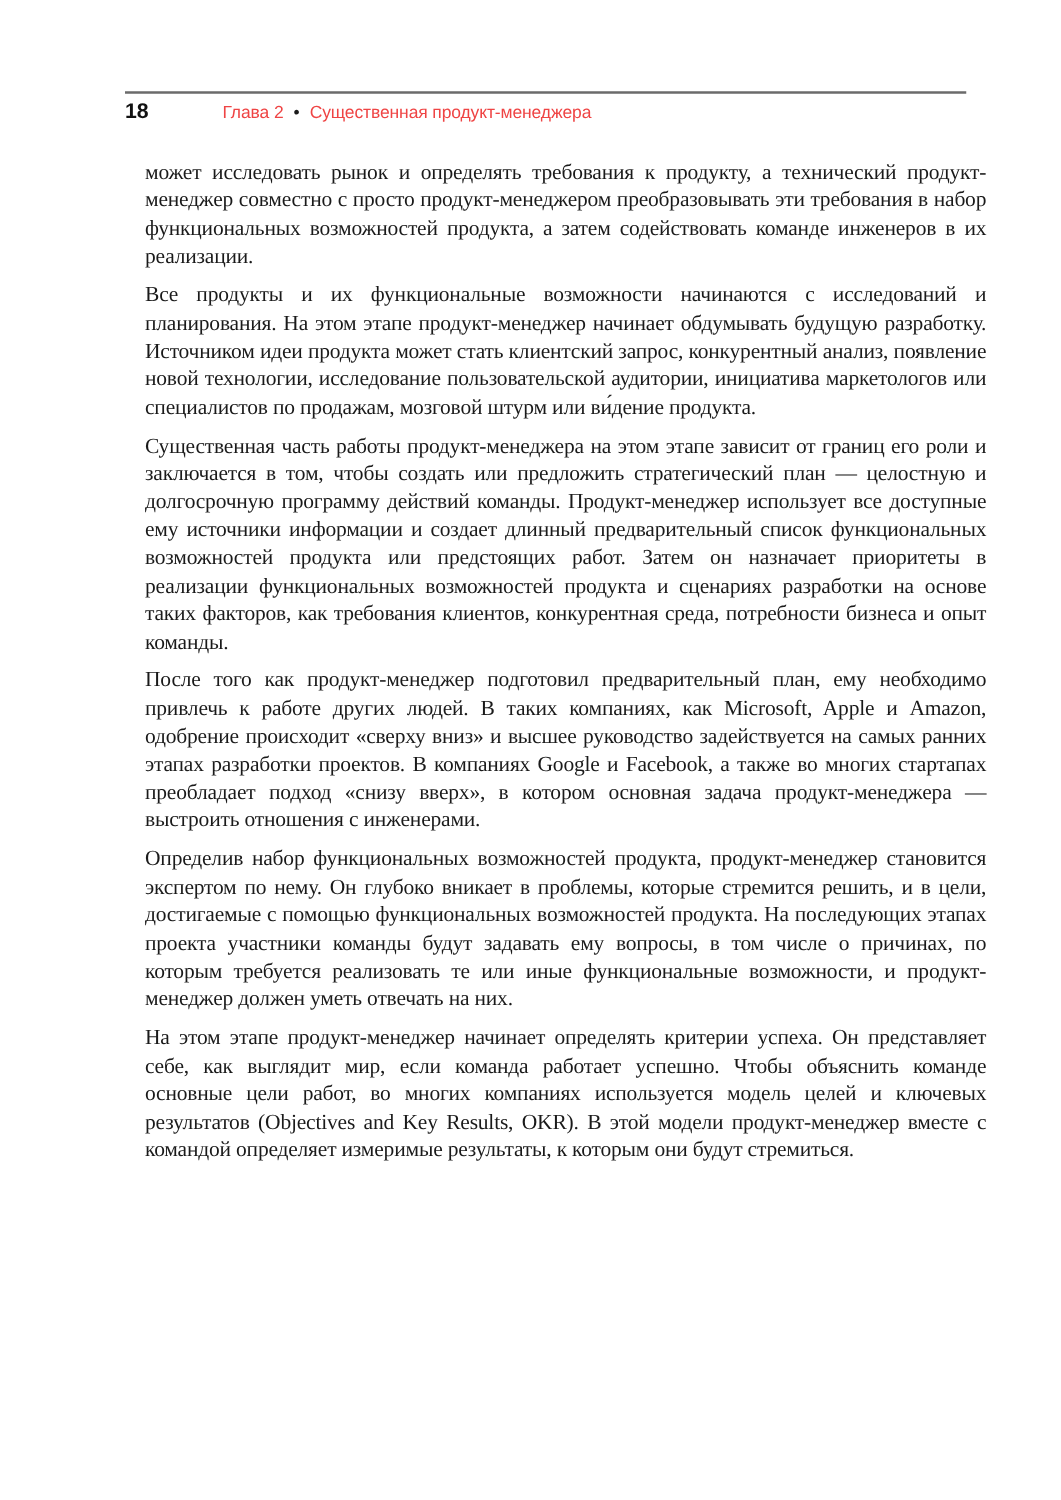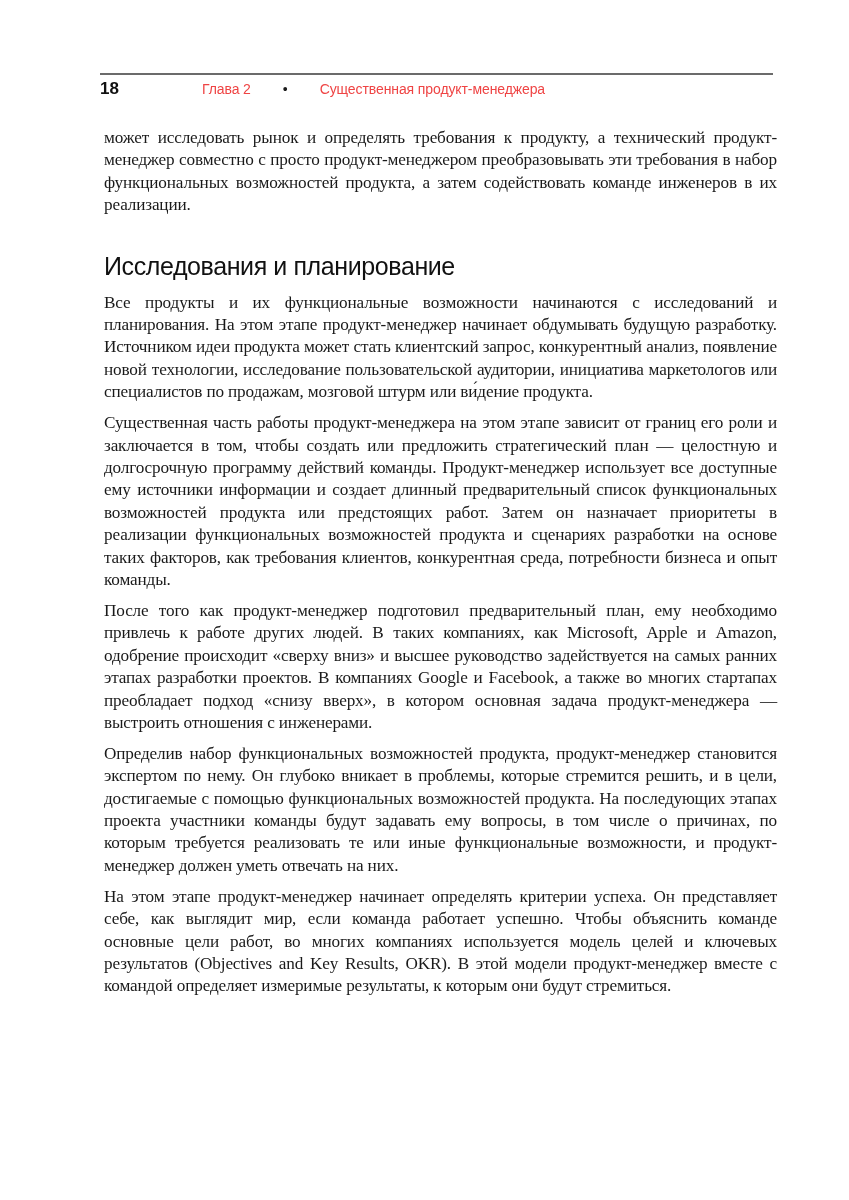--- a/index.html
+++ b/index.html
@@ -30,41 +30,40 @@
     }
     .running-head {
       position: absolute;
       left: 0;
       top: 79px;
       height: 22px;
       display: flex;
       align-items: baseline;
       font-family: "Liberation Sans", sans-serif;
       white-space: nowrap;
-      gap: 24px;
     }
     .page-number {
       font-weight: bold;
       font-size: 17px;
       width: 78px;
       color: #111;
     }
     .chapter {
       font-size: 14px;
       color: #ef4444;
       letter-spacing: -0.1px;
     }
     .bullet {
       display: inline-block;
       margin: 0 8px;
       font-size: 14px;
     }
     .body {
       position: absolute;
-      left: 4px;
+      left: 16px;
       top: 127px;
       width: 673px;
       font-family: "Liberation Serif", serif;
       font-size: 17.2px;
       line-height: 22.4px;
       text-align: justify;
       hyphens: auto;
       letter-spacing: -0.15px;
     }
     p {
@@ -87,20 +86,19 @@
   <div class="header-rule"></div>
   <div class="running-head">
     <span class="page-number">18</span>
     <span class="chapter">Глава 2</span>
     <span class="bullet">•</span>
     <span class="chapter">Существенная продукт-менеджера</span>
   </div>
 
   <div class="body" lang="ru">
     <p>может исследовать рынок и определять требования к продукту, а технический продукт-менеджер совместно с просто продукт-менеджером преобразовывать эти требования в набор функциональных возможностей продукта, а затем содействовать команде инженеров в их реализации.</p>
-    <h2>Исследования и планирование</h2>
     <p>Все продукты и их функциональные возможности начинаются с исследований и планирования. На этом этапе продукт-менеджер начинает обдумывать будущую разработку. Источником идеи продукта может стать клиентский запрос, конкурентный анализ, появление новой технологии, исследование пользовательской аудитории, инициатива маркетологов или специалистов по продажам, мозговой штурм или ви́дение продукта.</p>
     <p>Существенная часть работы продукт-менеджера на этом этапе зависит от границ его роли и заключается в том, чтобы создать или предложить стратегический план — целостную и долгосрочную программу действий команды. Продукт-менеджер использует все доступные ему источники информации и создает длинный предварительный список функциональных возможностей продукта или предстоящих работ. Затем он назначает приоритеты в реализации функциональных возможностей продукта и сценариях разработки на основе таких факторов, как требования клиентов, конкурентная среда, потребности бизнеса и опыт команды.</p>
     <p>После того как продукт-менеджер подготовил предварительный план, ему необходимо привлечь к работе других людей. В таких компаниях, как Microsoft, Apple и Amazon, одобрение происходит «сверху вниз» и высшее руководство задействуется на самых ранних этапах разработки проектов. В компаниях Google и Facebook, а также во многих стартапах преобладает подход «снизу вверх», в котором основная задача продукт-менеджера — выстроить отношения с инженерами.</p>
     <p>Определив набор функциональных возможностей продукта, продукт-менеджер становится экспертом по нему. Он глубоко вникает в проблемы, которые стремится решить, и в цели, достигаемые с помощью функциональных возможностей продукта. На последующих этапах проекта участники команды будут задавать ему вопросы, в том числе о причинах, по которым требуется реализовать те или иные функциональные возможности, и продукт-менеджер должен уметь отвечать на них.</p>
     <p>На этом этапе продукт-менеджер начинает определять критерии успеха. Он представляет себе, как выглядит мир, если команда работает успешно. Чтобы объяснить команде основные цели работ, во многих компаниях используется модель целей и ключевых результатов (Objectives and Key Results, OKR). В этой модели продукт-менеджер вместе с командой определяет измеримые результаты, к которым они будут стремиться.</p>
   </div>
 </div>
 
 </body></html>

